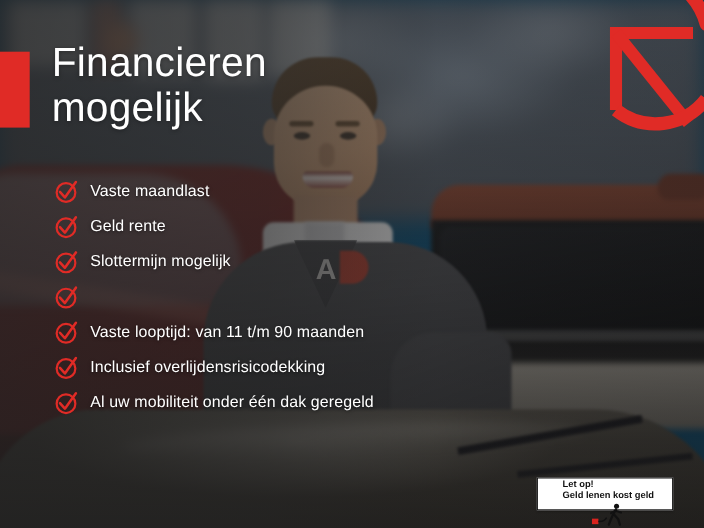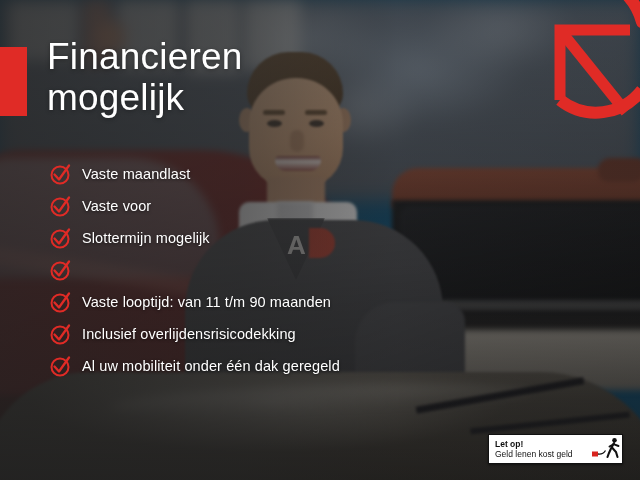--- a/index.html
+++ b/index.html
@@ -212,28 +212,29 @@
   }
   .bullet .mark { width:26px; height:26px; flex:0 0 26px; margin-right:8px; }
   .bullet .txt {
     color:#fff; font-size:14.5px; line-height:16px; font-weight:400;
     letter-spacing:.1px; text-shadow: 0 1px 3px rgba(0,0,0,.55);
     white-space:nowrap;
   }
 
   
   .afm {
-    position:absolute; left:488px; top:434px; width:135px; height:30px;
+    position:absolute; left:488px; top:434px; width:124px; height:30px;
     background:#fff; border:1px solid #111; box-sizing:border-box;
     display:flex; align-items:center; padding:0 0 0 6px;
     box-shadow: 0 1px 2px rgba(0,0,0,.5);
+    flex-direction: column;
   }
   .afm-lines { flex:1 1 auto; }
   .afm-l1 { font-size:8.5px; font-weight:700; color:#111; line-height:10px; }
-  .afm-l2 { font-size:8.5px; font-weight:400; color:#111; line-height:11px; white-space:nowrap; }
+  .afm-l2 { font-size:8.5px; font-weight:700; color:#111; line-height:11px; white-space:nowrap; }
   .afm-mark { flex:0 0 auto; display:flex; align-items:flex-end; }
 </style>
 </head>
 <body>
 
 <div id="stage" style="--brand:#e02b26;">
 
   <div class="bg">
     <div class="bg-sky"></div>
     <div class="bg-poster p1"></div>
@@ -314,21 +315,21 @@
       <span class="txt">Vaste maandlast</span>
     </div>
 
     <div class="bullet">
       <span class="mark">
         <svg width="26" height="26" viewBox="0 0 26 26" aria-hidden="true">
           <circle cx="12" cy="14" r="8.5" fill="none" stroke="#e02b26" stroke-width="2"></circle>
           <path d="M6.5 13.5 L11 18.5 L21 4.5" fill="none" stroke="#e02b26" stroke-width="2.3" stroke-linecap="round" stroke-linejoin="round"></path>
         </svg>
       </span>
-      <span class="txt">Vaste voor</span>
+      <span class="txt">Geld rente</span>
     </div>
 
     <div class="bullet">
       <span class="mark">
         <svg width="26" height="26" viewBox="0 0 26 26" aria-hidden="true">
           <circle cx="12" cy="14" r="8.5" fill="none" stroke="#e02b26" stroke-width="2"></circle>
           <path d="M6.5 13.5 L11 18.5 L21 4.5" fill="none" stroke="#e02b26" stroke-width="2.3" stroke-linecap="round" stroke-linejoin="round"></path>
         </svg>
       </span>
       <span class="txt">Slottermijn mogelijk</span>

